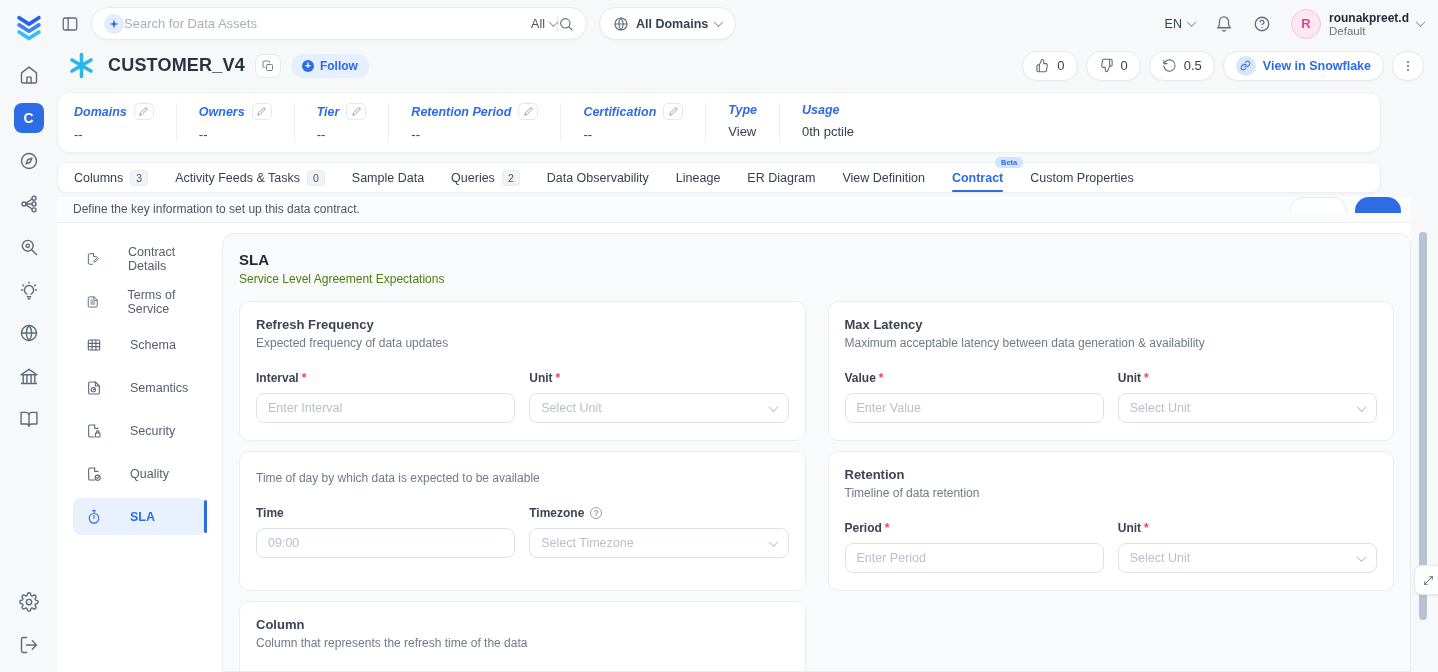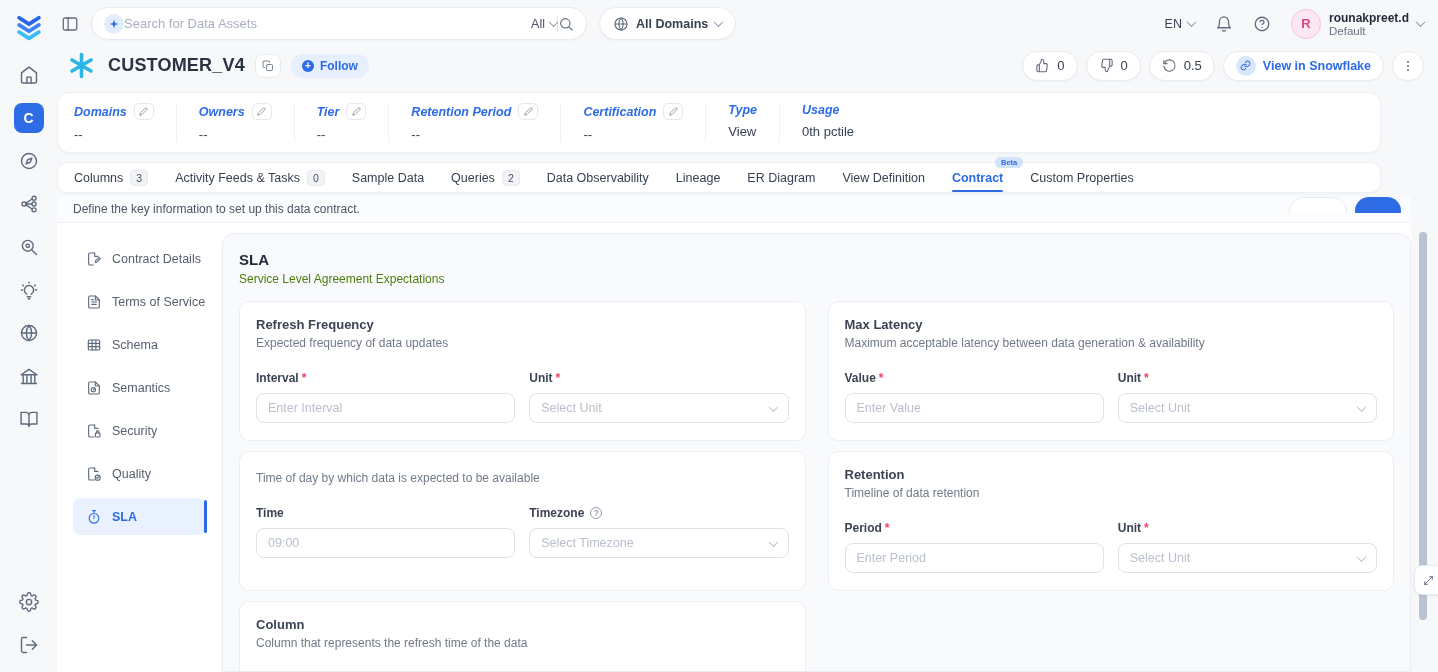--- a/index.html
+++ b/index.html
@@ -78,21 +78,21 @@
   
   .subhead { margin:4px 27px 0 0; height:26px; background:#fbfcfe; border-bottom:1px solid #eef0f4; display:flex; align-items:flex-start; padding:0 10px 0 16px; flex:none; }
   .subhead .desc { font-size:12px; color:#4b5563; line-height:25px; }
   .clipbtns { margin-left:auto; height:16px; overflow:hidden; display:flex; gap:8px; }
   .btn2nd { width:58px; height:28px; border-radius:14px; background:#fff; border:1px solid #e7eaf0; cursor:pointer; }
   .btn1st { width:46px; height:28px; border-radius:14px; background:#2e6ce5; border:none; cursor:pointer; }
 
   
   .cbody { flex:1; margin-right:27px; background:#fff; display:flex; overflow:hidden; }
   .cnav { width:165px; flex:none; padding:17px 0 0 16px; }
-  .cnavitem { width:133px; height:37px; margin-bottom:6px; border-radius:8px; display:flex; align-items:center; gap:10px; padding-left:13px; cursor:pointer; position:relative; }
+  .cnavitem { width:133px; height:37px; margin-bottom:6px; border-radius:8px; display:flex; align-items:center; gap:28px; padding-left:13px; cursor:pointer; position:relative; }
   .cnavitem svg { width:16px; height:16px; }
   .cnavitem span { font-size:12.5px; color:#57606f; }
   .cnavitem.active { background:#e8f1fd; }
   .cnavitem.active span { color:#2e6ce5; font-weight:700; }
   .cnavitem.active .i { stroke:#2e6ce5; }
   .cnavitem.active::after { content:""; position:absolute; right:-1px; top:2px; bottom:2px; width:3px; border-radius:2px; background:#2e6ce5; }
 
   .panel { flex:1; margin-top:10px; background:#f8fafc; border:1px solid #e9edf3; border-radius:12px 12px 0 0; padding:17px 16px 0 16px; overflow:hidden; }
   .ptitle { font-size:15px; font-weight:700; color:#1f2937; }
   .psub { margin-top:4px; font-size:12px; color:#4d7c0f; }

